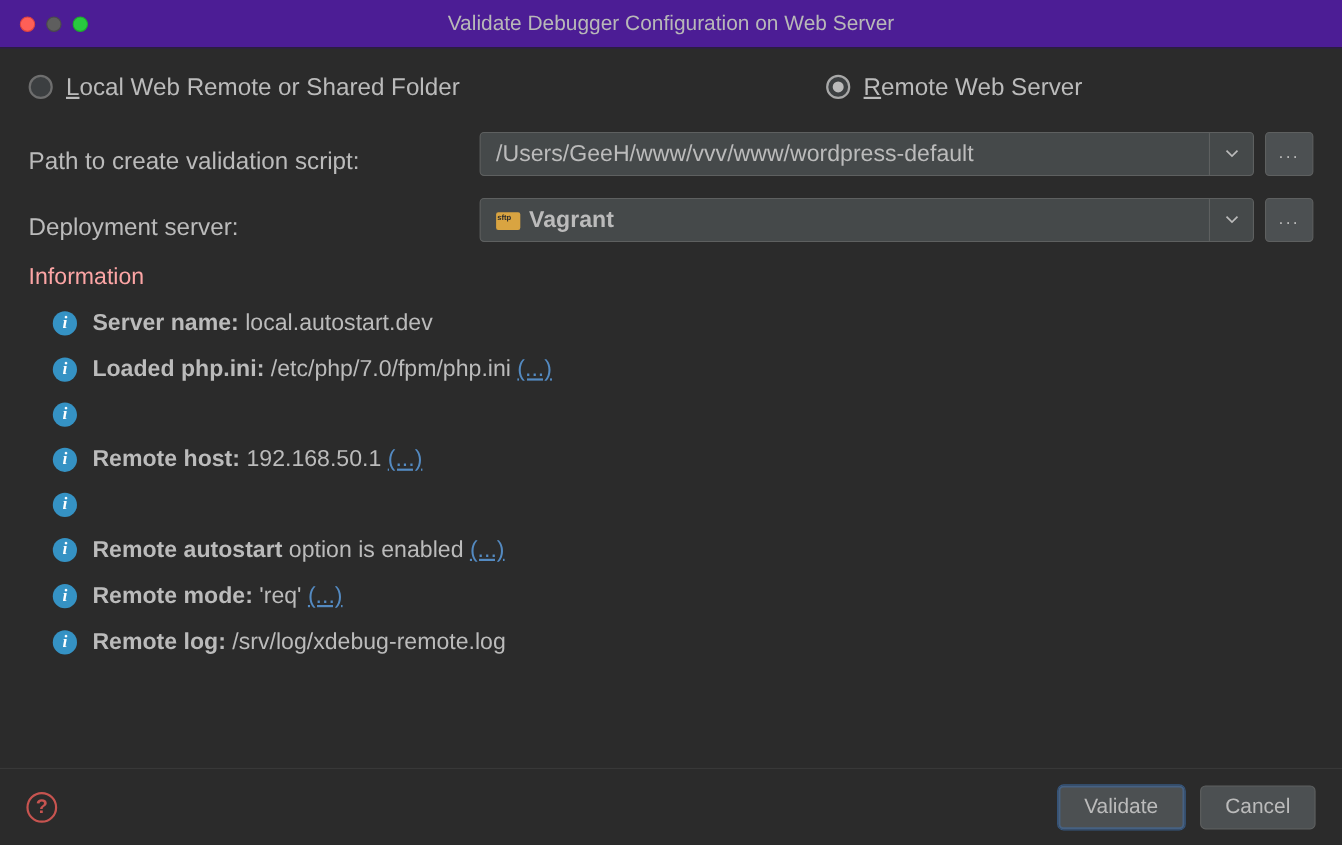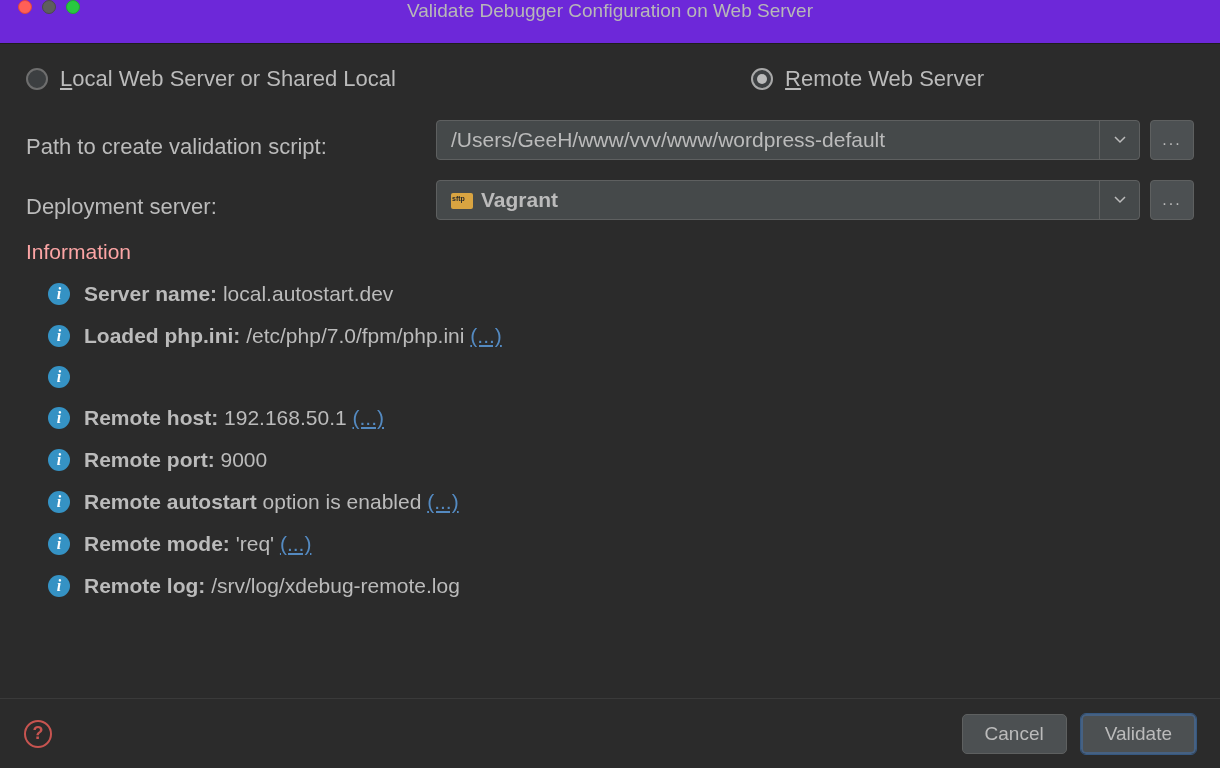--- a/index.html
+++ b/index.html
@@ -6,23 +6,24 @@
 body {
   background: #2b2b2b;
   font-family: -apple-system, BlinkMacSystemFont, "Helvetica Neue", sans-serif;
   width: 1220px;
   height: 768px;
   overflow: hidden;
   color: #bbbbbb;
 }
 .titlebar {
   height: 44px;
-  background: #6d28d9;
+  background: #4c1d95;
   border-bottom: 1px solid #1e1e1e;
   display: flex;
+  align-items: center;
   position: relative;
 }
 .traffic-lights {
   display: flex;
   gap: 10px;
   padding-left: 18px;
 }
 .traffic-light {
   width: 14px;
   height: 14px;
@@ -248,21 +249,21 @@
     <div class="traffic-light tl-max"></div>
   </div>
   <div class="window-title">Validate Debugger Configuration on Web Server</div>
 </div>
 
 <div class="content">
 
   <div class="radio-row">
     <div class="radio-group">
       <div class="radio-outer"></div>
-      <span class="underline-first">Local Web Server or Shared Local</span>
+      <span class="underline-first">Local Web Remote or Shared Folder</span>
     </div>
     <div style="flex:1"></div>
     <div class="radio-group" style="margin-right:210px">
       <div class="radio-outer selected">
         <div class="radio-inner"></div>
       </div>
       <span class="underline-first">Remote Web Server</span>
     </div>
   </div>
 
@@ -308,37 +309,36 @@
     </div>
     <div class="info-item">
       <div class="info-icon">i</div>
     </div>
     <div class="info-item">
       <div class="info-icon">i</div>
       <span><span class="info-label">Remote host:</span> <span class="info-value">192.168.50.1</span> <span class="info-link">(...)</span></span>
     </div>
     <div class="info-item">
       <div class="info-icon">i</div>
-      <span><span class="info-label">Remote port:</span> <span class="info-value">9000</span></span>
     </div>
     <div class="info-item">
       <div class="info-icon">i</div>
       <span><span class="info-label">Remote autostart</span> <span class="info-value">option is enabled</span> <span class="info-link">(...)</span></span>
     </div>
     <div class="info-item">
       <div class="info-icon">i</div>
       <span><span class="info-label">Remote mode:</span> <span class="info-value">'req'</span> <span class="info-link">(...)</span></span>
     </div>
     <div class="info-item">
       <div class="info-icon">i</div>
       <span><span class="info-label">Remote log:</span> <span class="info-value">/srv/log/xdebug-remote.log</span></span>
     </div>
   </div>
 
 </div>
 
 <div class="footer">
   <div class="help-icon">?</div>
   <div class="footer-buttons">
+    <div class="btn primary">Validate</div>
     <div class="btn">Cancel</div>
-    <div class="btn primary">Validate</div>
   </div>
 </div>
 
 </body></html>

